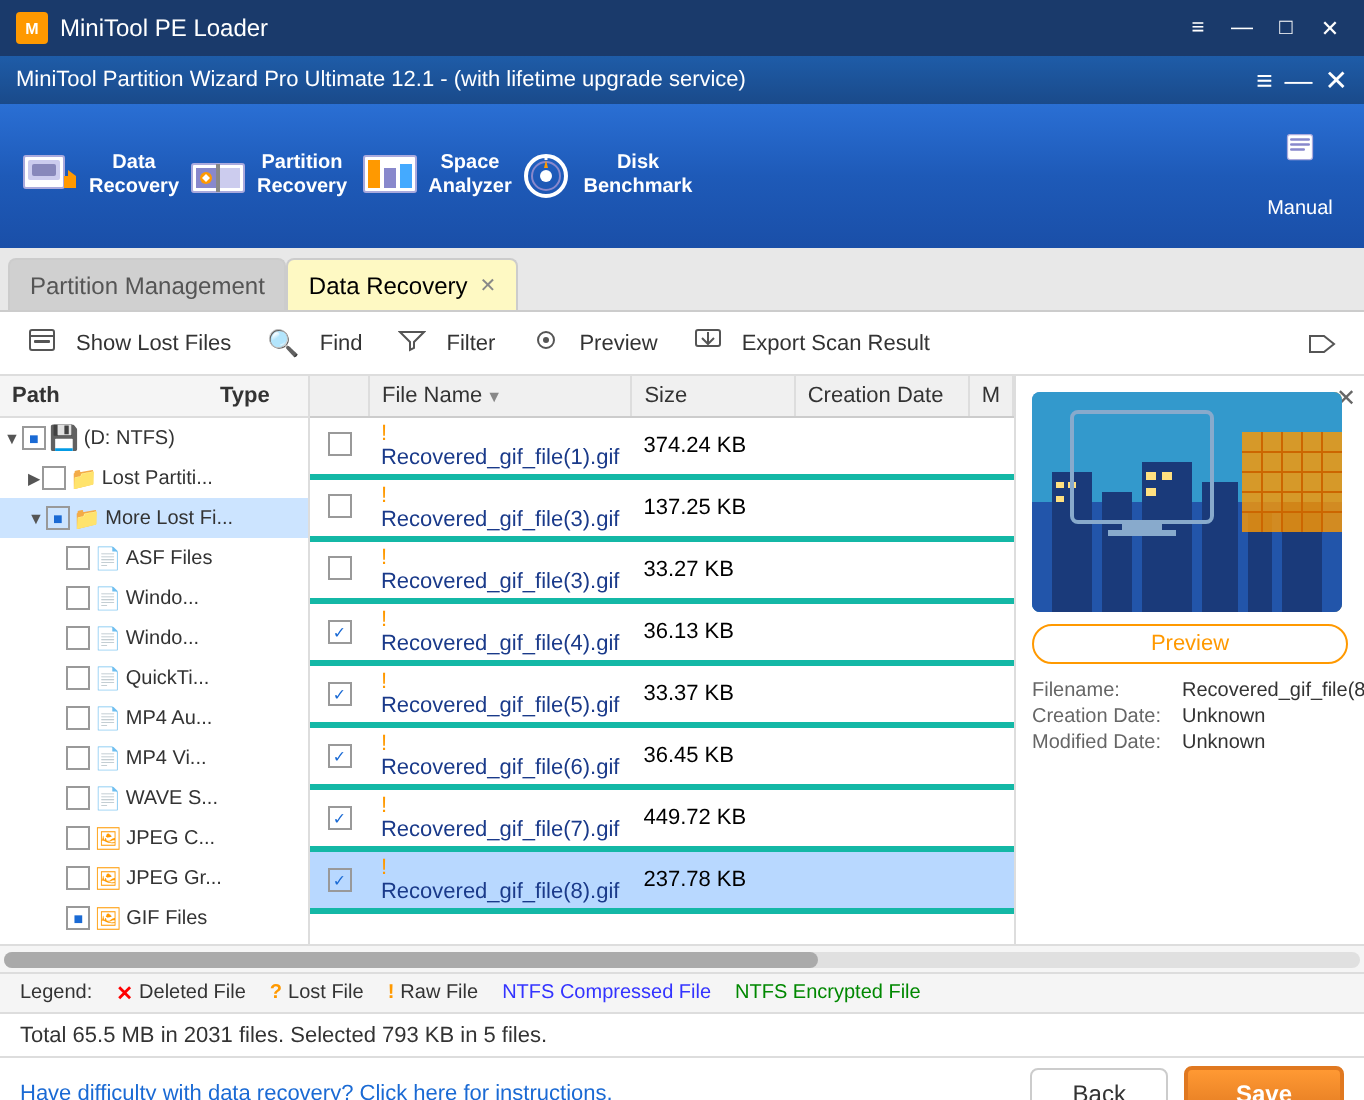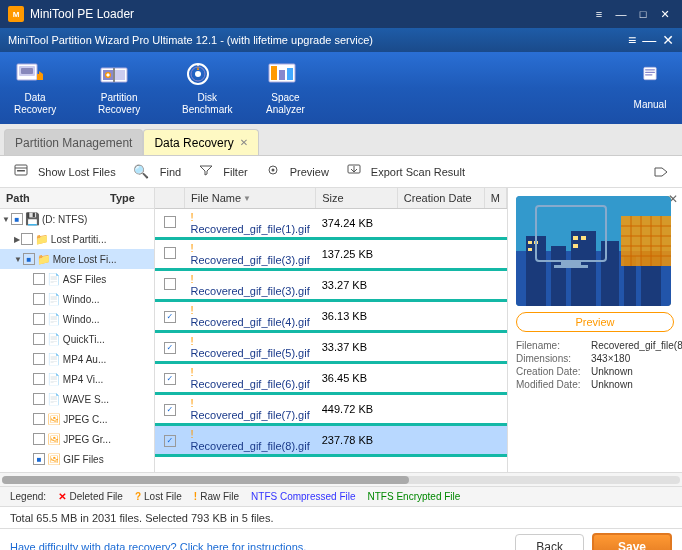--- a/index.html
+++ b/index.html
@@ -38,30 +38,31 @@
     .toolbar {
       background: linear-gradient(180deg, #2a6fd4 0%, #1e5ab8 50%, #1a4fa8 100%);
       height: 72px;
       display: flex;
       align-items: center;
       padding: 0 10px;
       gap: 4px;
     }
     .tool-btn {
       display: flex;
-      flex-direction: column;
-      align-items: flex-start;
+      flex-direction: row;
+      align-items: center;
       justify-content: center;
       width: 80px;
       height: 64px;
       color: white;
       cursor: pointer;
       border-radius: 4px;
       padding: 4px;
       gap: 4px;
+      font-weight: bold;
     }
     .tool-icon { width: 32px; height: 32px; display: flex; align-items: center; justify-content: center; font-size: 22px; }
     .tool-label { font-size: 10px; text-align: center; line-height: 1.2; }
     .toolbar-spacer { flex: 1; }
     .manual-btn {
       width: 44px;
       height: 44px;
       display: flex;
       flex-direction: column;
       align-items: center;
@@ -378,39 +379,39 @@
         <path d="M14 8 L16 8 L16 22 L14 22 Z" fill="#888"></path>
         <circle cx="9" cy="15" r="3" fill="#f90"></circle>
         <path d="M7 15 L9 13 L11 15 L9 17 Z" fill="white" font-size="8"></path>
       </svg>
     </div>
     <span class="tool-label" style="font-size:10px;">Partition<br>Recovery</span>
   </div>
   <div class="tool-btn">
     <div class="tool-icon">
       <svg width="30" height="28" viewBox="0 0 30 28">
+        <rect x="2" y="4" width="26" height="18" rx="1" fill="white" stroke="#aad" stroke-width="1"></rect>
+        <rect x="4" y="6" width="6" height="14" fill="#f90"></rect>
+        <rect x="12" y="10" width="6" height="10" fill="#88c"></rect>
+        <rect x="20" y="8" width="6" height="12" fill="#4af"></rect>
+      </svg>
+    </div>
+    <span class="tool-label" style="font-size:10px;">Space<br>Analyzer</span>
+  </div>
+  <div class="tool-btn">
+    <div class="tool-icon">
+      <svg width="30" height="28" viewBox="0 0 30 28">
         <circle cx="15" cy="14" r="10" fill="none" stroke="white" stroke-width="2"></circle>
         <circle cx="15" cy="14" r="7" fill="none" stroke="#88c" stroke-width="1"></circle>
         <circle cx="15" cy="14" r="3" fill="white"></circle>
         <path d="M15 6 L16 10 L14 10 Z" fill="#f90"></path>
         <path d="M15 4 L15 6" stroke="white" stroke-width="1.5"></path>
       </svg>
     </div>
     <span class="tool-label" style="font-size:10px;">Disk<br>Benchmark</span>
-  </div>
-  <div class="tool-btn">
-    <div class="tool-icon">
-      <svg width="30" height="28" viewBox="0 0 30 28">
-        <rect x="2" y="4" width="26" height="18" rx="1" fill="white" stroke="#aad" stroke-width="1"></rect>
-        <rect x="4" y="6" width="6" height="14" fill="#f90"></rect>
-        <rect x="12" y="10" width="6" height="10" fill="#88c"></rect>
-        <rect x="20" y="8" width="6" height="12" fill="#4af"></rect>
-      </svg>
-    </div>
-    <span class="tool-label" style="font-size:10px;">Space<br>Analyzer</span>
   </div>
   <div class="toolbar-spacer"></div>
   <div class="manual-btn">
     <svg width="28" height="24" viewBox="0 0 28 24">
       <rect x="4" y="2" width="20" height="20" rx="2" fill="white" stroke="#aad" stroke-width="1"></rect>
       <rect x="6" y="5" width="16" height="2" fill="#88c" rx="1"></rect>
       <rect x="6" y="9" width="16" height="2" fill="#88c" rx="1"></rect>
       <rect x="6" y="13" width="12" height="2" fill="#88c" rx="1"></rect>
     </svg>
     <span style="font-size:10px;color:white;">Manual</span>
@@ -738,24 +739,20 @@
       </div>
 
       <div class="preview-btn">Preview</div>
 
       <div class="preview-info">
         <div class="preview-row">
           <span class="preview-label">Filename:</span>
           <span class="preview-value">Recovered_gif_file(8).gif</span>
         </div>
         <div class="preview-row">
-          <span class="preview-label">Dimensions:</span>
-          <span class="preview-value">343×180</span>
-        </div>
-        <div class="preview-row">
           <span class="preview-label">Creation Date:</span>
           <span class="preview-value">Unknown</span>
         </div>
         <div class="preview-row">
           <span class="preview-label">Modified Date:</span>
           <span class="preview-value">Unknown</span>
         </div>
       </div>
     </div>
   </div>

